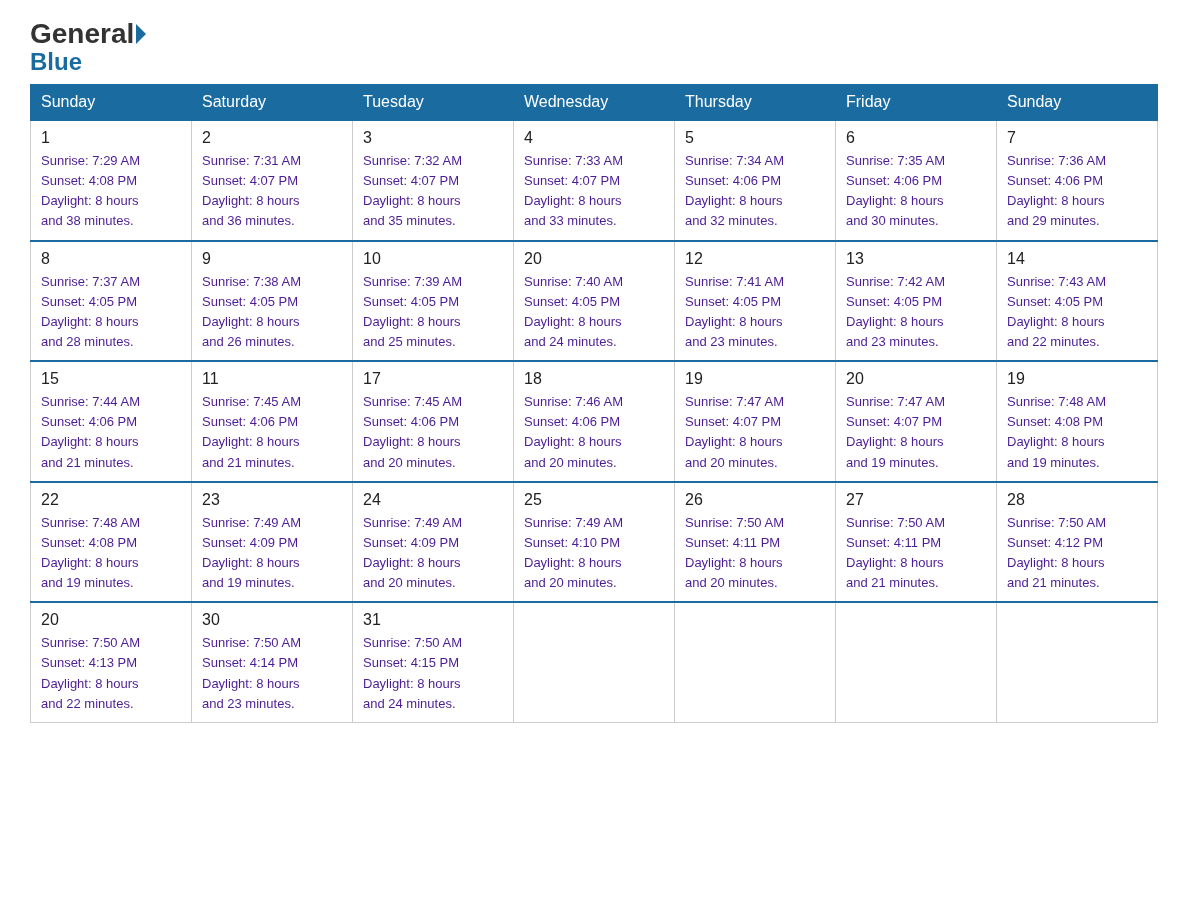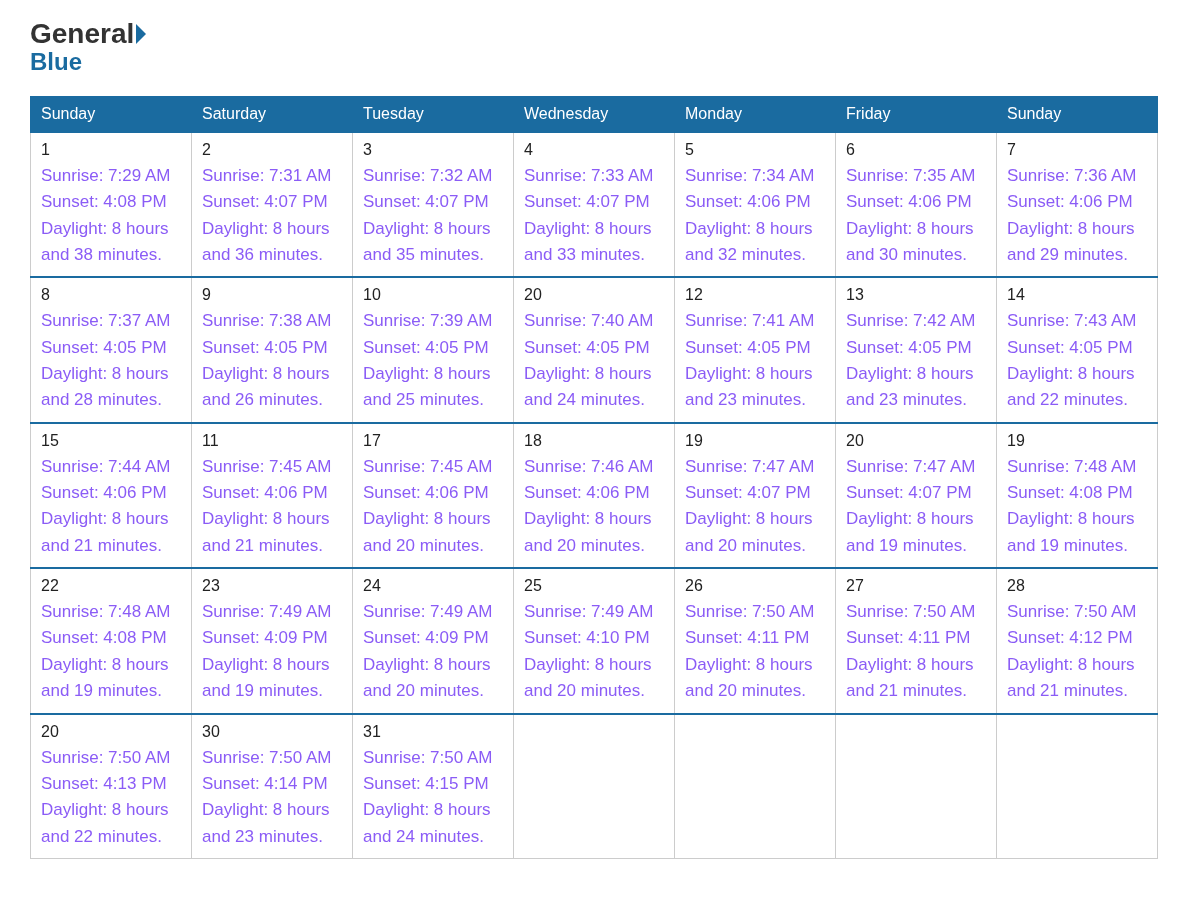--- a/index.html
+++ b/index.html
@@ -7,21 +7,21 @@
       font-family: Arial, sans-serif;
       background: #fff;
       width: 1188px;
       min-height: 918px;
       padding: 20px 30px;
     }
     .header {
       display: flex;
       justify-content: space-between;
       align-items: flex-start;
-      margin-bottom: 20px;
+      margin-bottom: 8px;
     }
     .logo {
       display: flex;
       flex-direction: column;
       align-items: flex-start;
     }
     .logo-text {
       display: flex;
       align-items: center;
       font-size: 28px;
@@ -83,23 +83,23 @@
       border-top: 2px solid #1a6ba0;
     }
     .day-num {
       font-size: 16px;
       font-weight: normal;
       color: #222;
       display: block;
       margin-bottom: 4px;
     }
     .day-info {
-      font-size: 17px;
+      font-size: 13px;
       line-height: 1.55;
-      color: #8b5cf6;
+      color: #4c1d95;
     }
     tr:last-child td {
       height: 105px;
     }
   </style>
 </head>
 <body>
 
 <div class="header">
   <div class="logo">
@@ -115,21 +115,21 @@
   </div>
 </div>
 
 <table>
   <thead>
     <tr>
     <th>Sunday</th>
         <th>Saturday</th>
         <th>Tuesday</th>
         <th>Wednesday</th>
-        <th>Monday</th>
+        <th>Thursday</th>
         <th>Friday</th>
         <th>Sunday</th>
       </tr>
   </thead>
   <tbody id="calendar-body">
   <tr>
         <td>
           <span class="day-num">1</span>
         <div class="day-info">
           Sunrise: 7:29 AM<br>

